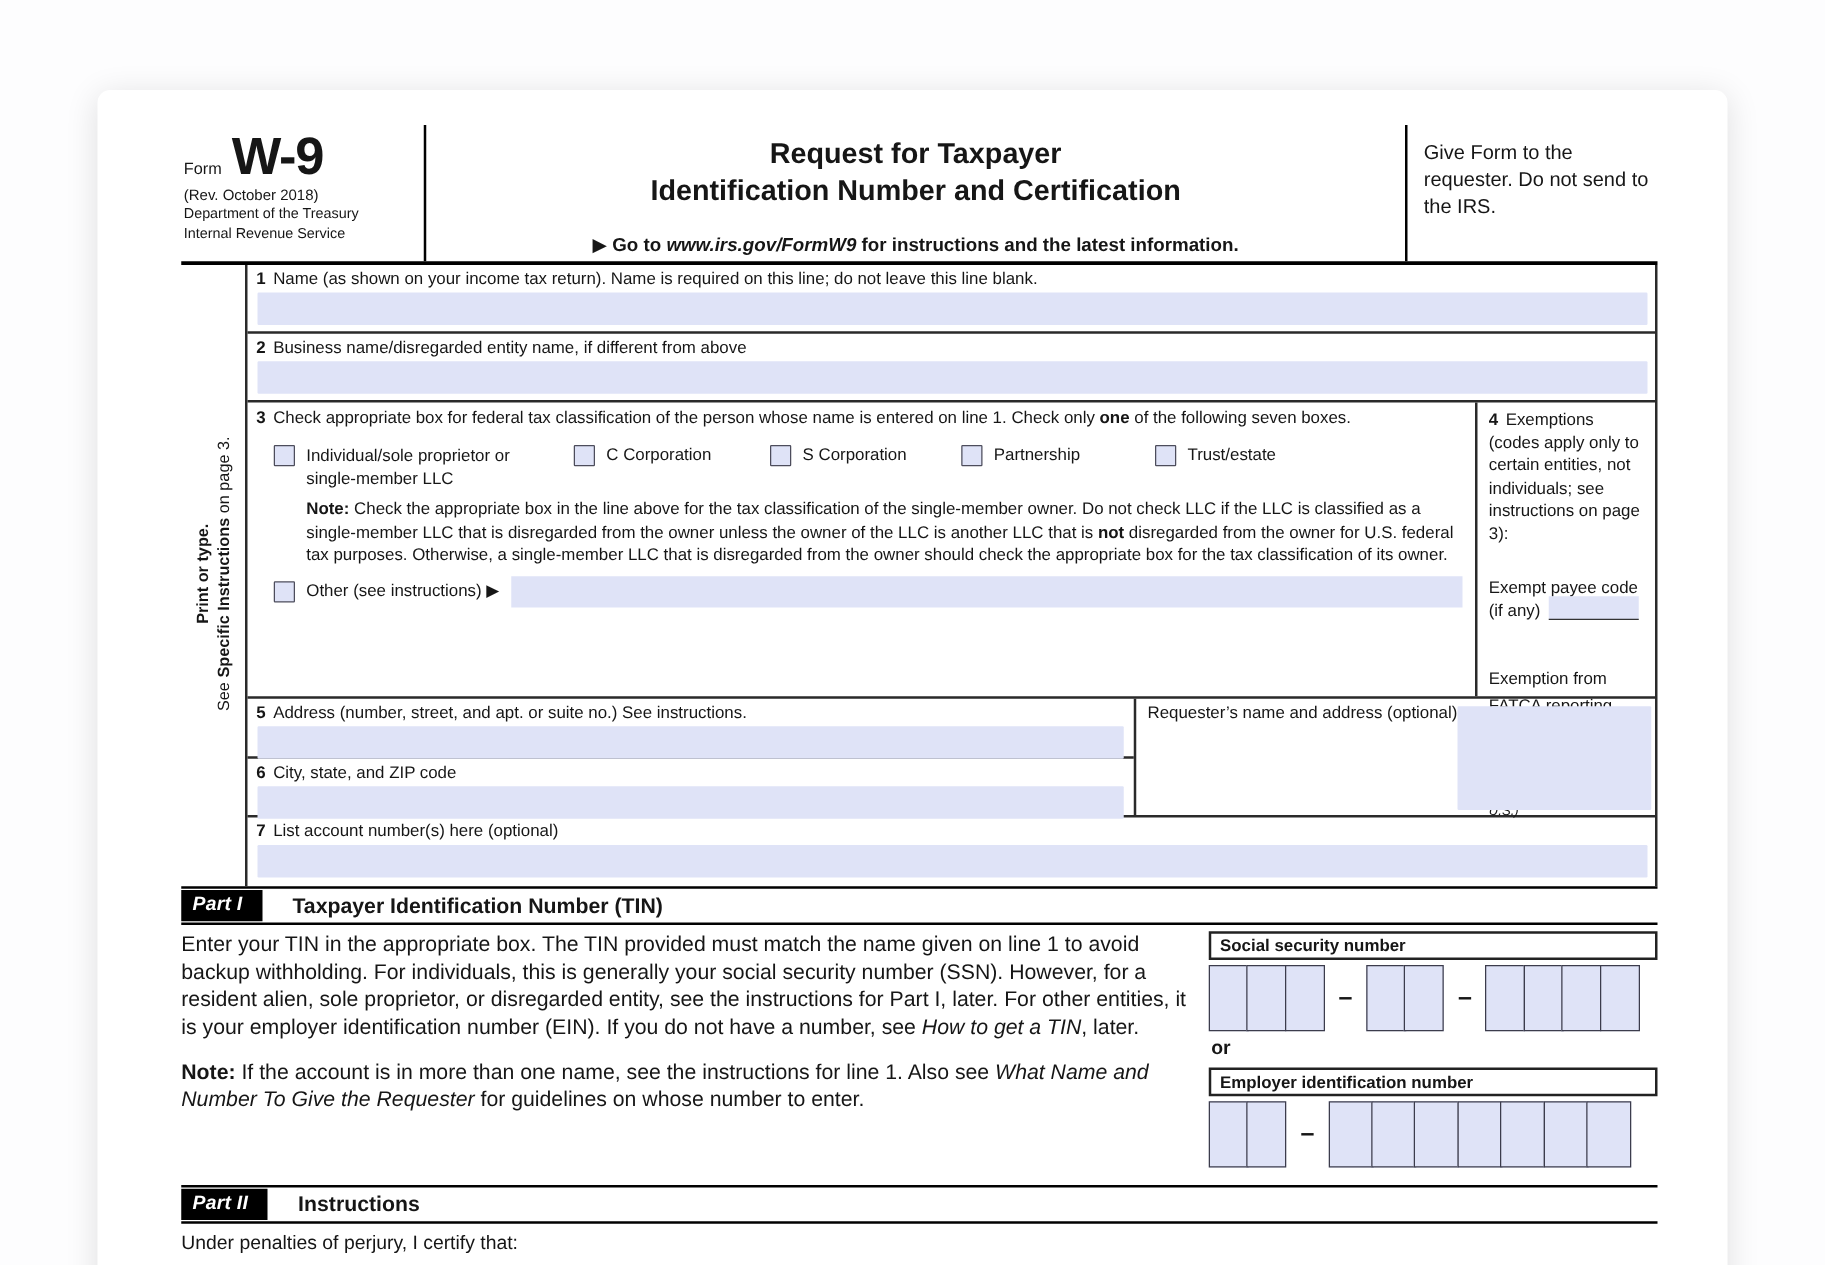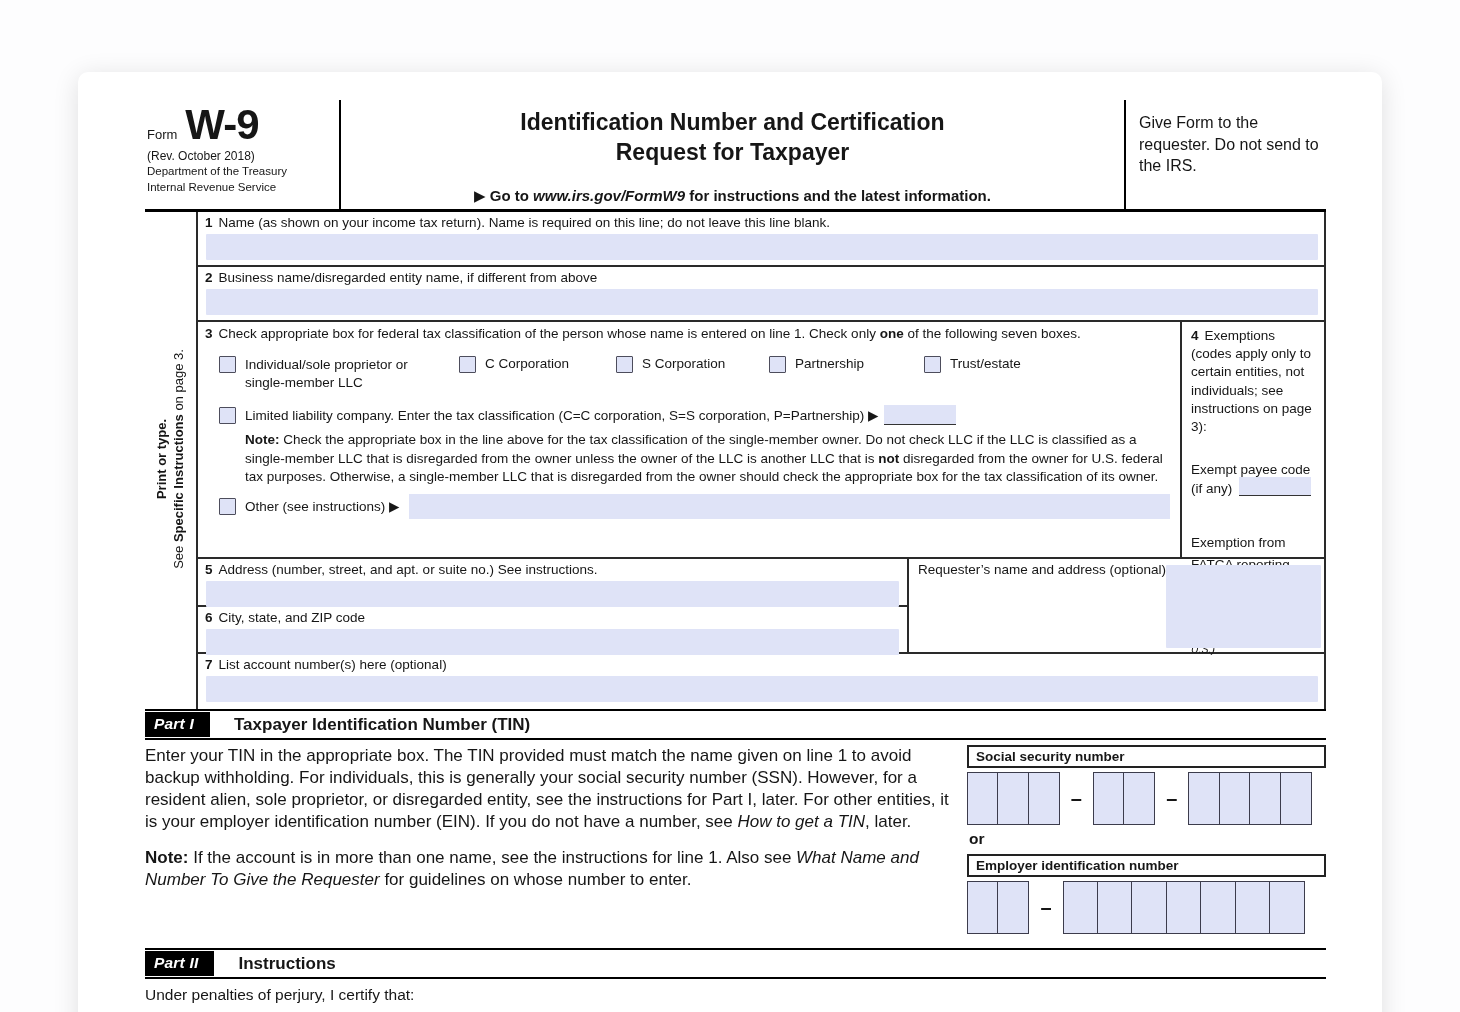--- a/index.html
+++ b/index.html
@@ -128,22 +128,22 @@
         <div class="hdr-form-row">
           <span class="form-word">Form</span>
           <span class="w9">W-9</span>
         </div>
         <div class="rev">(Rev. October 2018)</div>
         <div class="dept">Department of the Treasury</div>
         <div class="dept">Internal Revenue Service</div>
       </div>
       <div class="hdr-center">
         <div class="title">
+          <div>Request for Taxpayer</div>
           <div>Identification Number and Certification</div>
-          <div>Request for Taxpayer</div>
         </div>
         <div class="goto">
           <span>▶</span><span> Go to </span><span class="url">www.irs.gov/FormW9</span><span> for instructions and the latest information.</span>
         </div>
       </div>
       <div class="hdr-right">Give Form to the requester. Do not send to the IRS.</div>
     </div>
 
     <div class="main">
       <div class="side">
@@ -183,25 +183,20 @@
               </div>
               <div class="cb-item cbw3">
                 <span class="cb"></span>
                 <span>Partnership</span>
               </div>
               <div class="cb-item cbw4">
                 <span class="cb"></span>
                 <span>Trust/estate</span>
               </div>
             </div>
-            <div class="llc-row">
-              <span class="cb"></span>
-              <span><span>Limited liability company. Enter the tax classification (C=C corporation, S=S corporation, P=Partnership) </span><span>▶</span></span>
-              <span class="llc-field"></span>
-            </div>
             <div class="note3"><b>Note:</b><span> Check the appropriate box in the line above for the tax classification of the single-member owner.  Do not check LLC if the LLC is classified as a single-member LLC that is disregarded from the owner unless the owner of the LLC is another LLC that is </span><b>not</b><span> disregarded from the owner for U.S. federal tax purposes. Otherwise, a single-member LLC that is disregarded from the owner should check the appropriate box for the tax classification of its owner.</span></div>
             <div class="other-row">
               <span class="cb"></span>
               <span><span>Other (see instructions) </span><span>▶</span></span>
               <span class="other-field"></span>
             </div>
           </div>
           <div class="row3-right">
             <div class="b4-label"><span class="num">4</span><span>Exemptions (codes apply only to certain entities, not individuals; see instructions on page 3):</span></div>
             <div class="b4-exempt">

